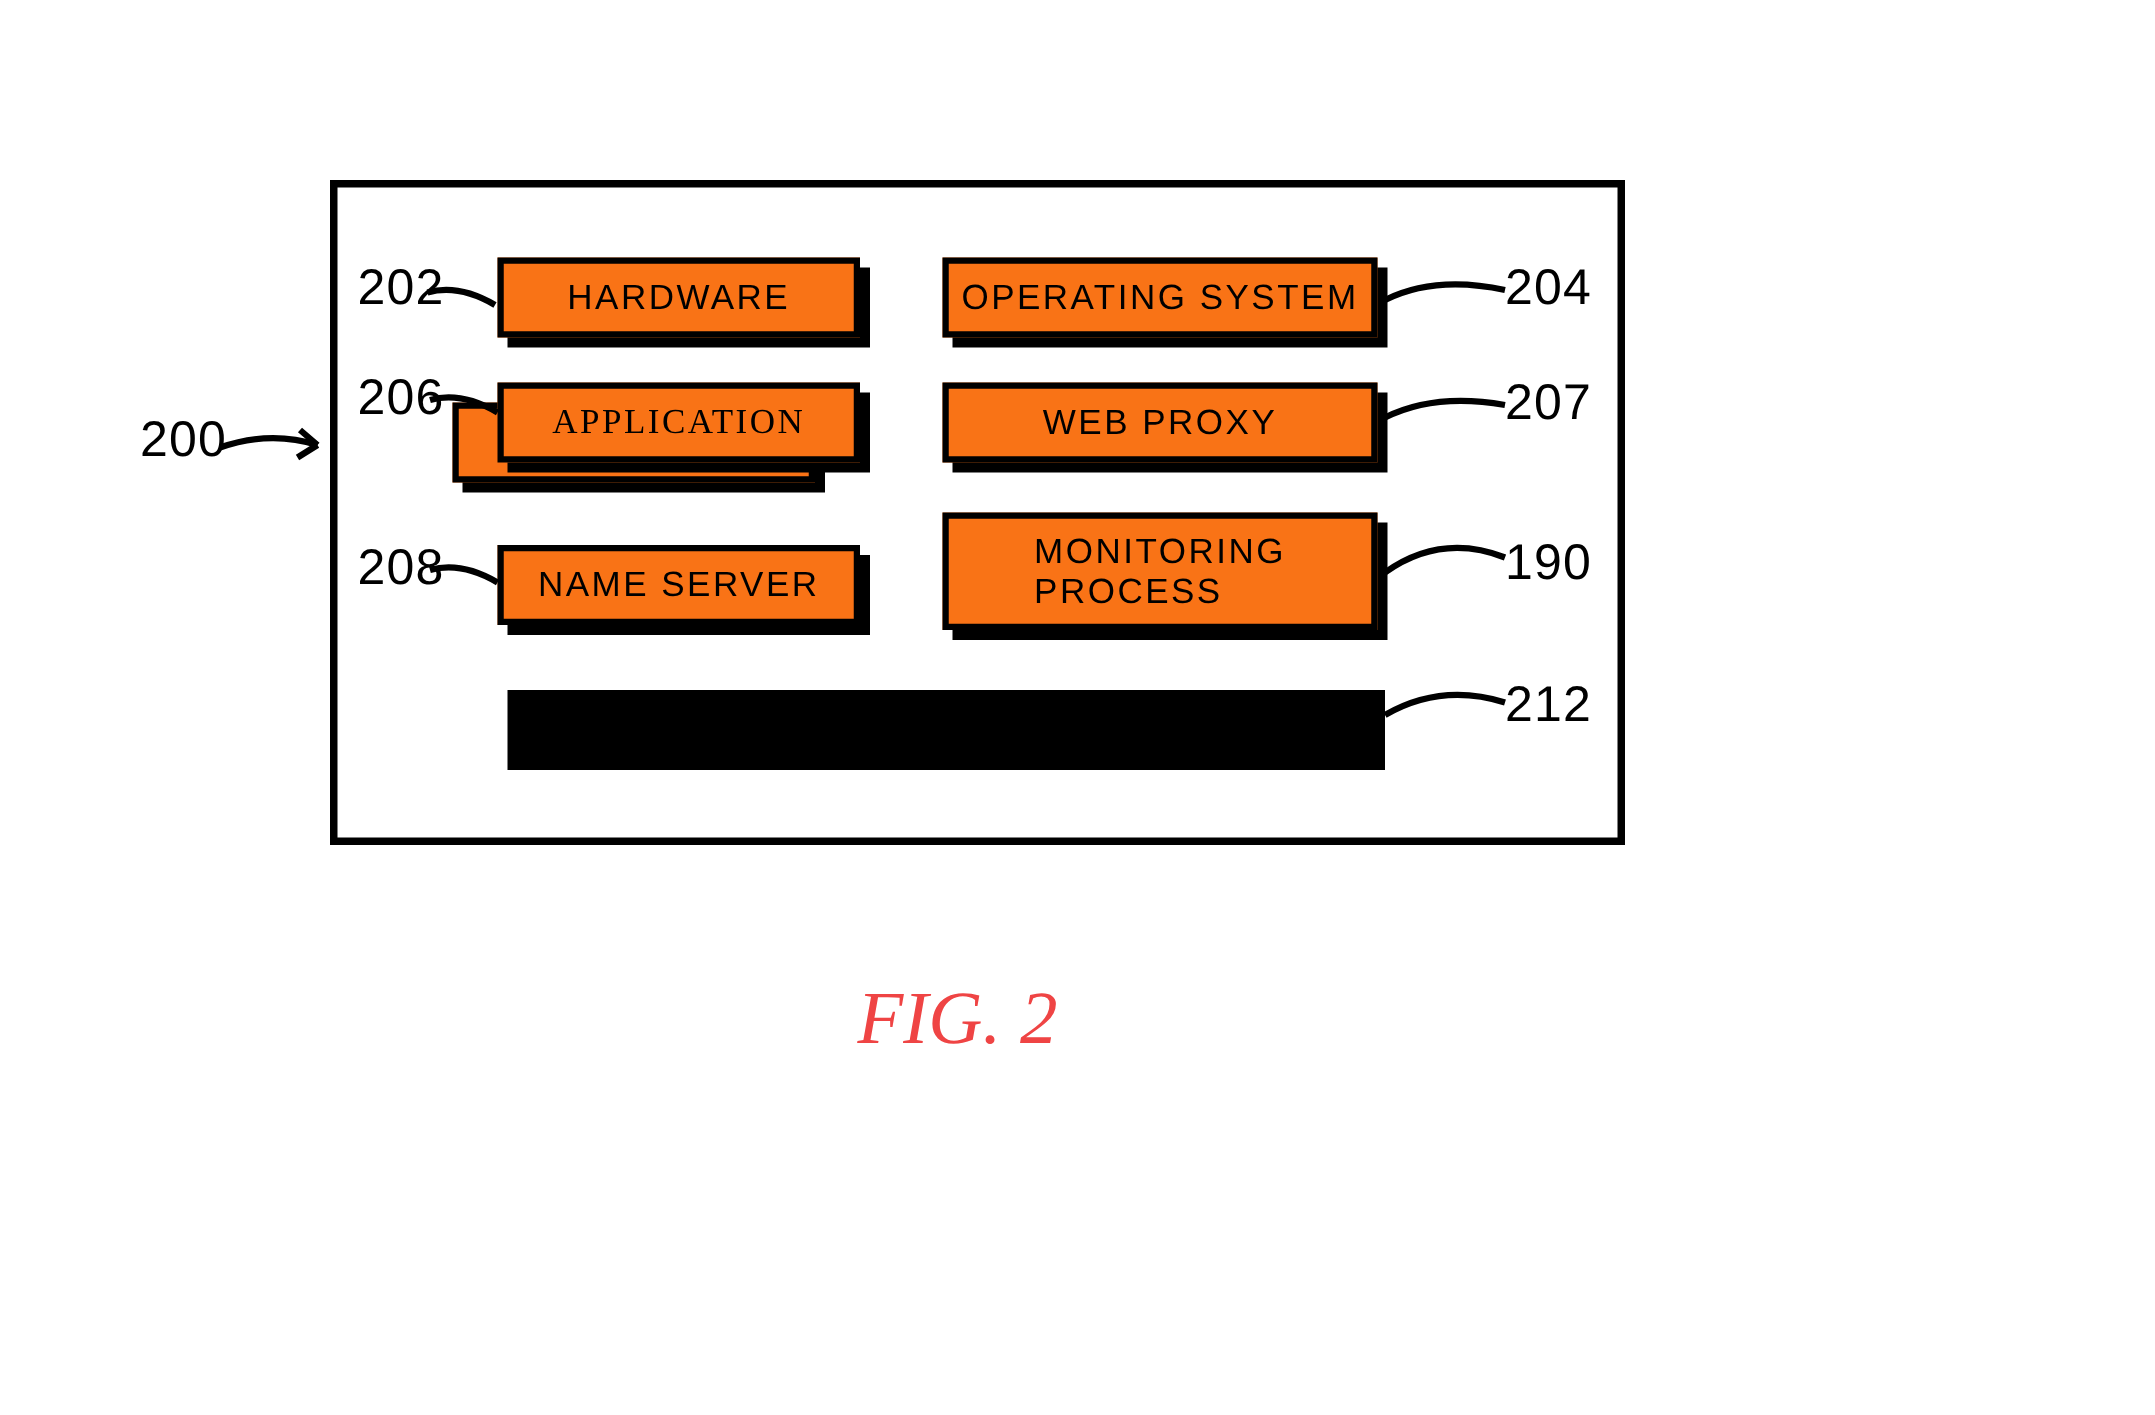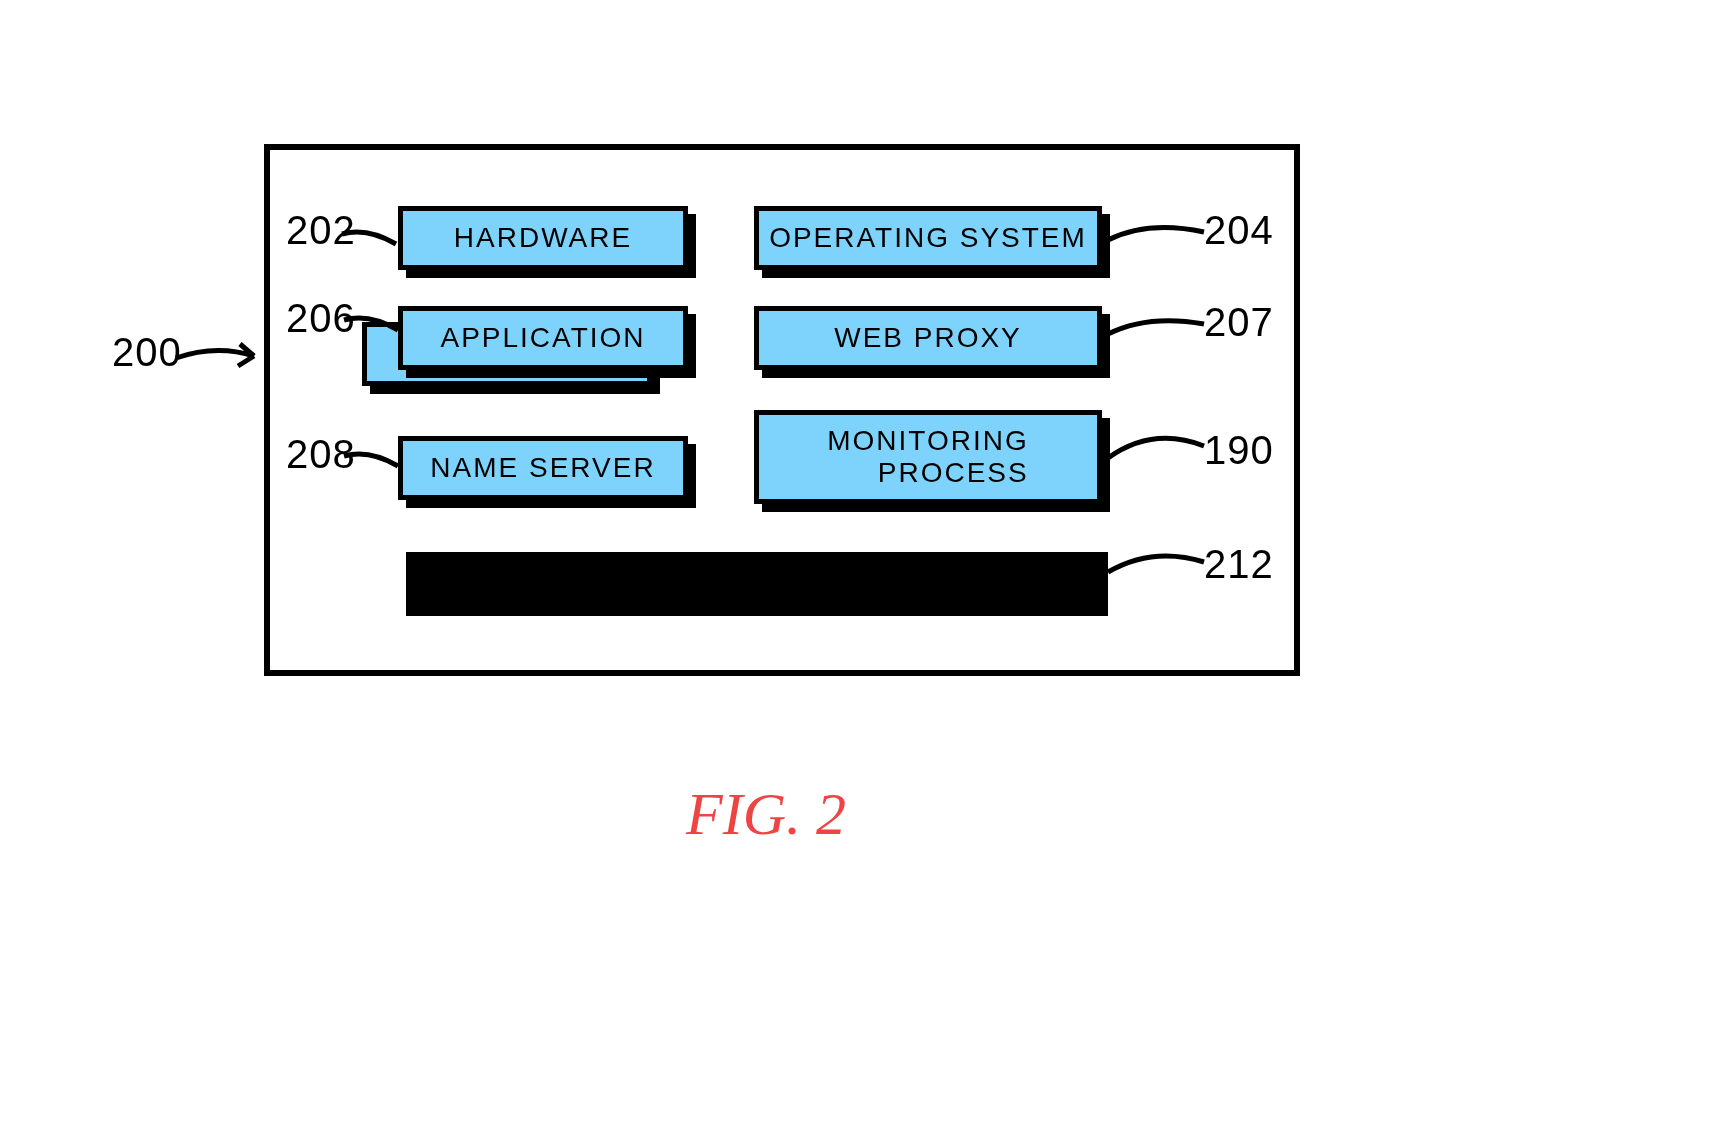--- a/index.html
+++ b/index.html
@@ -31,26 +31,26 @@
     height: 520px;
     background: #ffffff;
     border: 6px solid #000000;
   }
   .block-shadow {
     position: absolute;
     background: #000000;
   }
   .block {
     position: absolute;
-    background: #7dd3fc;
+    background: #f97316;
     border: 5px solid #000000;
     display: flex;
     align-items: center;
     justify-content: center;
-    text-align: right;
+    text-align: left;
     font-size: 28px;
     letter-spacing: 2px;
     color: #000000;
     box-sizing: border-box;
     padding: 2px 4px;
   }
   .callout-label {
     position: absolute;
     font-size: 40px;
     color: #000000;
@@ -90,21 +90,21 @@
     <span>OPERATING SYSTEM</span>
   </div>
   <div class="callout-label" style="left:1204px; top:208px;">204</div>
   <svg class="leader" style="left:1108px; top:224px;" width="100" height="30">
     <path d="M0 16 Q 40 -4 96 8" stroke="#000" stroke-width="5" fill="none"></path>
   </svg>
 
   <div class="block-shadow" style="left:370px; top:330px; width:290px; height:64px;"></div>
   <div class="block" style="left:362px; top:322px; width:290px; height:64px;"></div>
   <div class="block-shadow" style="left:406px; top:314px; width:290px; height:64px;"></div>
-  <div class="block" style="left:398px; top:306px; width:290px; height:64px;">
+  <div class="block" style="left:398px; top:306px; width:290px; height:64px;font-family:Liberation Serif, serif;">
     <span>APPLICATION</span>
   </div>
   <div class="callout-label" style="left:286px; top:296px;">206</div>
   <svg class="leader" style="left:344px; top:316px;" width="60" height="22">
     <path d="M0 4 Q 25 -3 54 14" stroke="#000" stroke-width="5" fill="none"></path>
   </svg>
 
   <div class="block-shadow" style="left:762px; top:314px; width:348px; height:64px;"></div>
   <div class="block" style="left:754px; top:306px; width:348px; height:64px;">
     <span>WEB PROXY</span>

